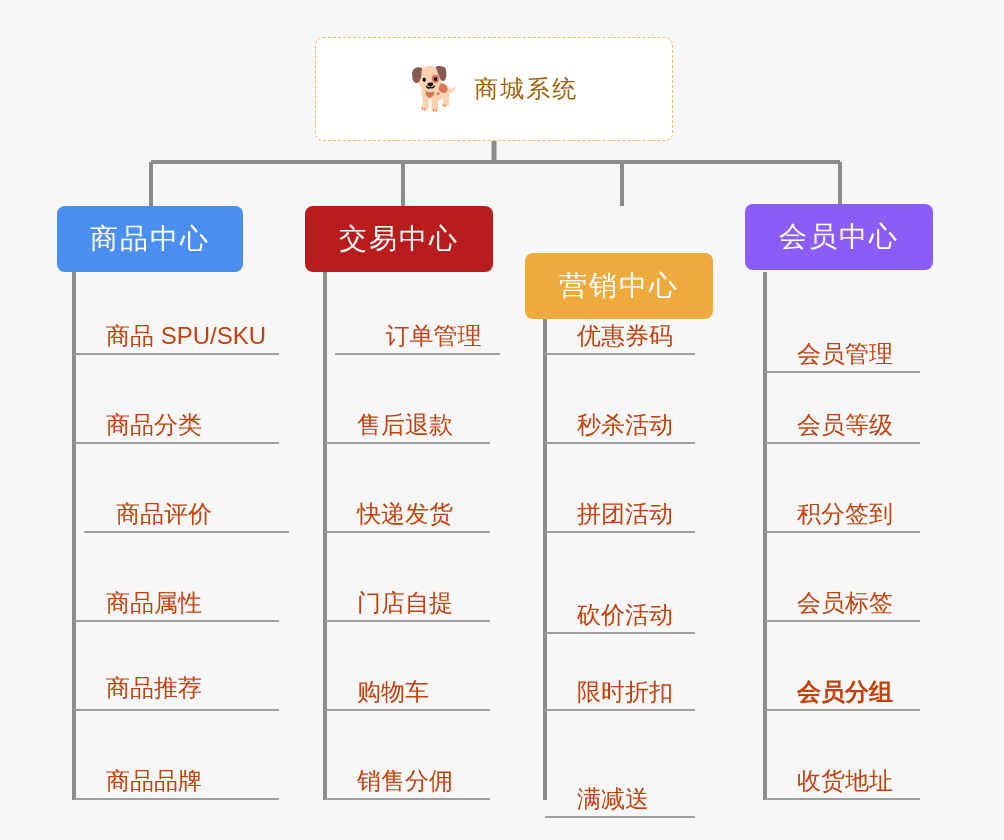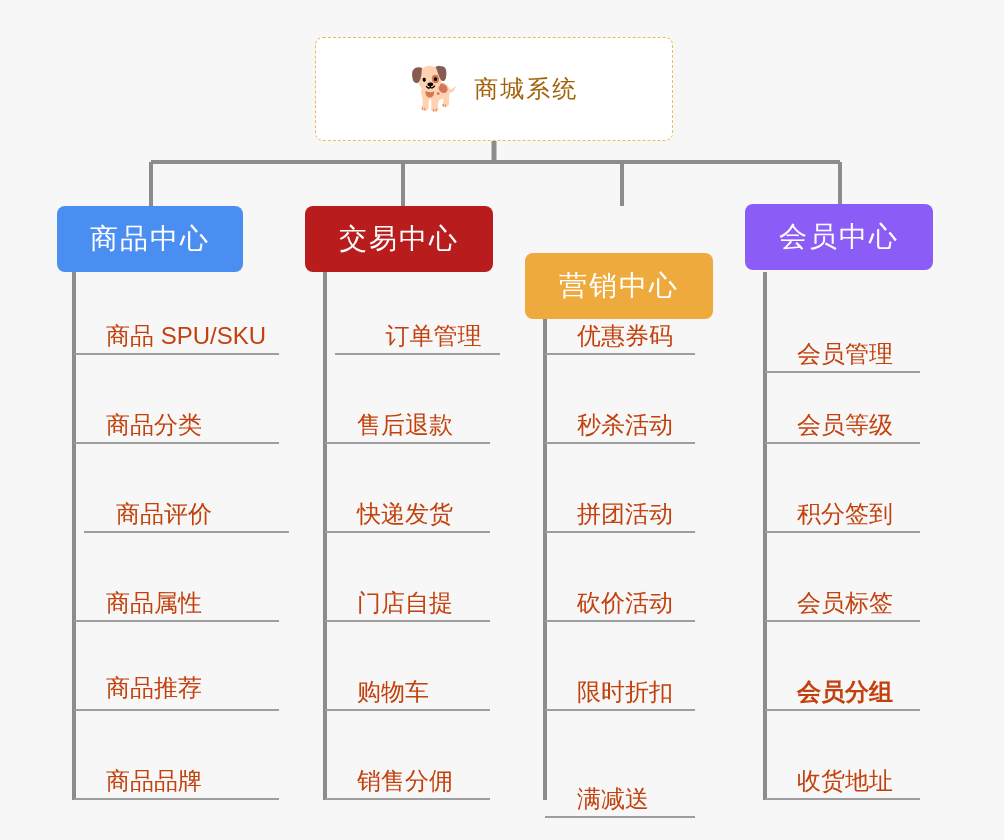--- a/index.html
+++ b/index.html
@@ -164,21 +164,21 @@
       </div>
       <div class="leaf" style="left: 545px; top: 313px; width: 150px;">
         <span class="leaf-label">优惠券码</span>
       </div>
       <div class="leaf" style="left: 545px; top: 402px; width: 150px;">
         <span class="leaf-label">秒杀活动</span>
       </div>
       <div class="leaf" style="left: 545px; top: 491px; width: 150px;">
         <span class="leaf-label">拼团活动</span>
       </div>
-      <div class="leaf" style="left: 545px; top: 580px; width: 150px; text-align: center;">
+      <div class="leaf" style="left: 545px; top: 592px; width: 150px; text-align: center;">
         <span class="leaf-label">砍价活动</span>
       </div>
       <div class="leaf" style="left: 545px; top: 669px; width: 150px;">
         <span class="leaf-label">限时折扣</span>
       </div>
       <div class="leaf" style="left: 545px; top: 776px; width: 150px;">
         <span class="leaf-label">满减送</span>
       </div>
       <div class="cat-box" style="left: 745px; top: 204px; width: 188px; background: #8b5cf6;">
         <span>会员中心</span>

